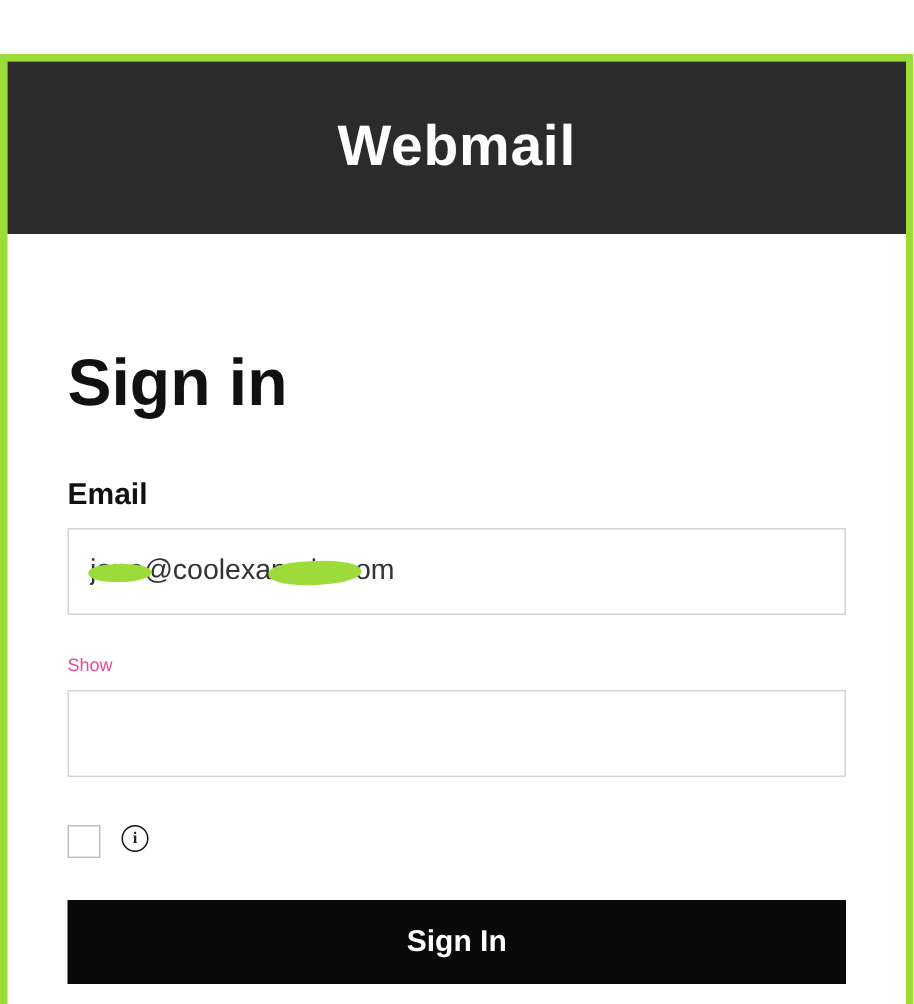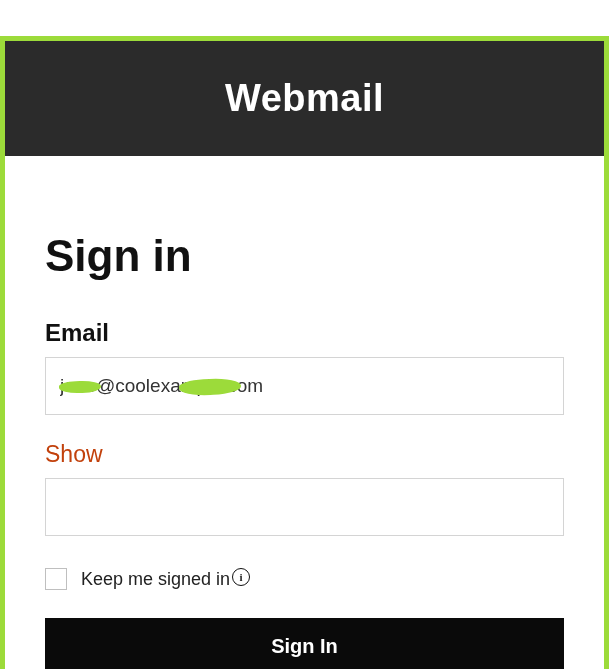--- a/index.html
+++ b/index.html
@@ -31,35 +31,35 @@
     .content {
       padding: 75px 40px 30px 40px;
     }
     .page-title {
       font-size: 44px;
       font-weight: 700;
       color: #111;
       margin-bottom: 38px;
     }
     .field-label {
-      font-size: 24px;
+      font-size: 20px;
       font-weight: 600;
       color: #111;
       margin-bottom: 10px;
       display: block;
     }
     .label-row {
       display: flex;
       justify-content: space-between;
       align-items: baseline;
       margin-bottom: 10px;
     }
     .show-link {
-      color: #c2410c;
-      font-size: 23px;
+      color: #ec4899;
+      font-size: 12px;
       cursor: pointer;
     }
     .text-input {
       width: 100%;
       height: 58px;
       border: 1px solid #d4d4d4;
       padding: 0 14px;
       font-size: 19px;
       color: #333;
       outline: none;
@@ -151,20 +151,19 @@
     </div>
 
     <div class="label-row">
       <span class="show-link">Show</span>
     </div>
     <input type="password" class="text-input" value="" style="">
 
     <div class="checkbox-row">
       <div class="checkbox"></div>
       <span class="checkbox-label">
-        <span>Keep me signed in</span>
         <span class="info-icon">i</span>
       </span>
     </div>
 
     <button class="signin-btn">Sign In</button>
   </div>
 </div>
 
 </body></html>

